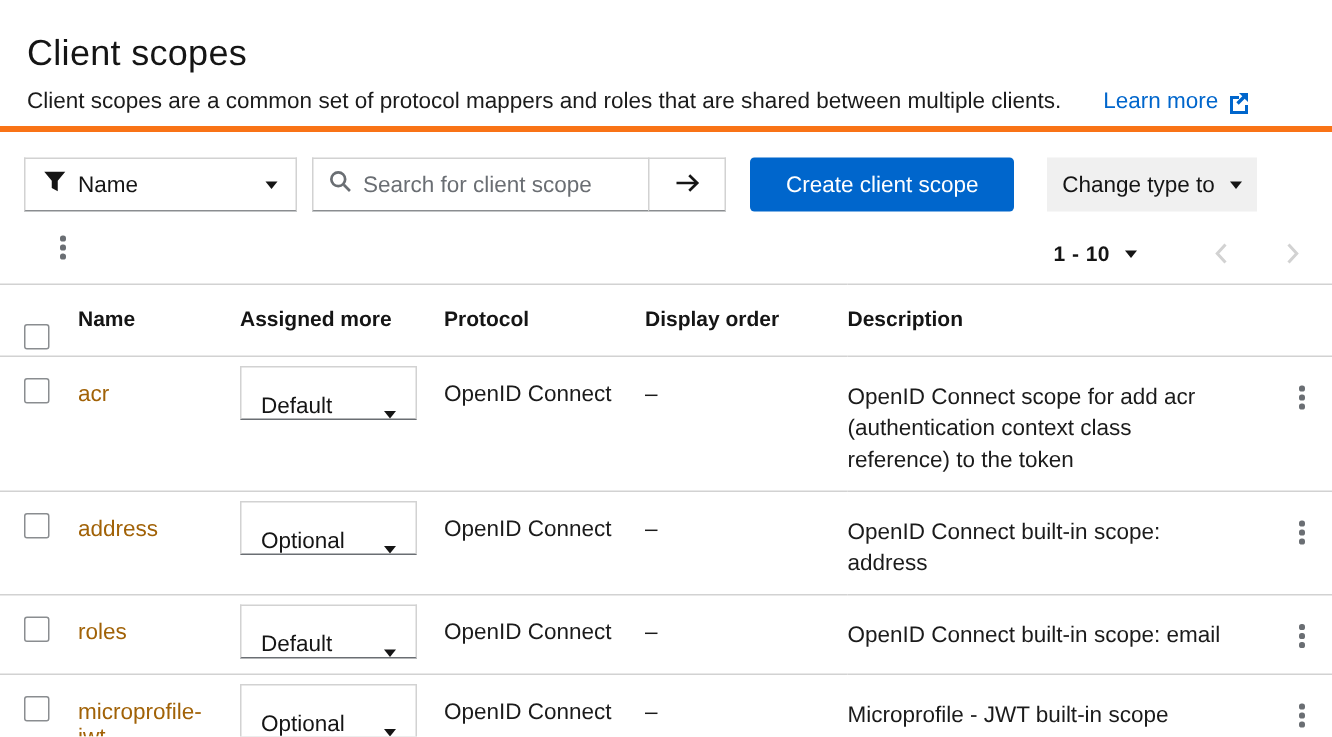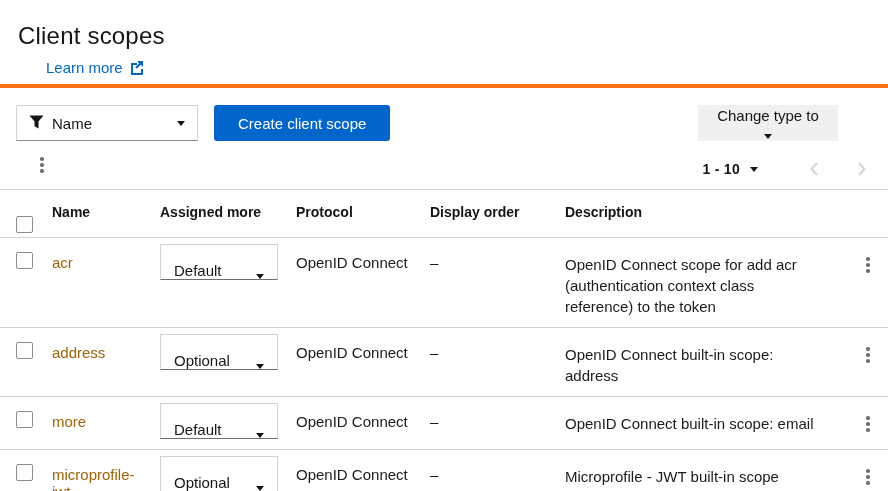--- a/index.html
+++ b/index.html
@@ -4,36 +4,36 @@
 <style>
   * { margin:0; padding:0; box-sizing:border-box; }
   html,body { background:#fff; }
   body { font-family:"Liberation Sans", sans-serif; color:#151515; }
   .page { position:relative; width:888px; height:491px; background:#fff; overflow:hidden; }
 
   
   .page-header { padding:22px 16px 0 18px; height:88px; border-bottom:4px solid #f97316; }
   .page-title { font-size:24px; font-weight:500; letter-spacing:.2px; color:#151515; }
   .subtitle-row { margin-top:9px; font-size:15px; color:#1b1b1b; display:flex; align-items:center; }
-  .learn-more { color:#0066cc; text-decoration:none; margin-left:28px; display:inline-flex; align-items:flex-start; gap:6px; cursor:pointer; }
+  .learn-more { color:#0066cc; text-decoration:none; margin-left:28px; display:inline-flex; align-items:flex-end; gap:6px; cursor:pointer; }
   .ext-icon svg { display:block; }
 
   
   .toolbar { padding:17px 0 0 16px; }
   .toolbar-row1 { display:flex; align-items:center; height:36px; }
   .ctrl { height:36px; background:#fff; border:1px solid #d2d2d2; border-bottom-color:#8a8d90; display:flex; align-items:center; font-size:15px; color:#151515; }
   .filter-toggle { width:182px; padding:0 12px 0 12px; cursor:pointer; justify-content:flex-start; gap:8px; background:#fff; font-family:inherit; }
   .filter-toggle .caret { margin-left:auto; }
   .search-group { margin-left:10px; display:flex; height:36px; }
   .search-box { width:224px; border:1px solid #d2d2d2; border-bottom-color:#8a8d90; border-right:none; display:flex; align-items:center; padding-left:10px; gap:7px; }
   .search-box input { border:none; outline:none; width:170px; font-size:15px; font-family:inherit; color:#151515; background:transparent; }
   .search-box input::placeholder { color:#6a6e73; }
   .search-submit { width:52px; height:36px; background:#fff; border:1px solid #d2d2d2; border-bottom-color:#8a8d90; cursor:pointer; display:flex; align-items:center; justify-content:center; }
   .btn-primary { margin-left:16px; height:36px; padding:0 24px; background:#0066cc; color:#fff; border:none; border-radius:3px; font-size:15px; font-family:inherit; cursor:pointer; }
-  .change-type { margin-left:auto; margin-right:50px; height:36px; width:140px; background:#f0f0f0; border:none; font-size:15px; font-family:inherit; color:#151515; display:flex; align-items:center; justify-content:center; gap:10px; cursor:pointer;flex-direction:column; }
+  .change-type { margin-left:auto; margin-right:50px; height:36px; width:140px; background:#f0f0f0; border:none; font-size:15px; font-family:inherit; color:#151515; display:flex; align-items:center; justify-content:center; gap:10px; cursor:pointer; }
   .caret { width:0; height:0; border-left:4px solid transparent; border-right:4px solid transparent; border-top:5px solid #151515; display:inline-block; }
 
   .toolbar-row2 { margin-top:8px; height:40px; display:flex; }
   .kebab-btn { margin-left:10px; width:32px; height:32px; background:transparent; border:none; cursor:pointer; display:flex; align-items:center; justify-content:center; }
   .kebab { display:flex; flex-direction:column; gap:2.5px; }
   .kebab i { width:3.5px; height:3.5px; border-radius:50%; background:#6a6e73; display:block; }
   .pagination { margin-left:auto; margin-right:6px; display:flex; align-items:center; }
   .page-range-toggle { background:transparent; border:none; font-family:inherit; display:flex; align-items:center; gap:10px; cursor:pointer; margin-right:28px; }
   .page-range { font-size:14px; font-weight:700; color:#151515; letter-spacing:.3px; }
   .nav-btn { width:40px; height:36px; background:transparent; border:none; cursor:default; display:flex; align-items:center; justify-content:center; margin-left:8px; }
@@ -60,20 +60,21 @@
   .row-kebab { width:36px; height:32px; background:transparent; border:none; cursor:pointer; display:flex; align-items:center; justify-content:center; }
 </style>
 </head>
 <body>
 
 <div class="page">
 
   <div class="page-header">
     <h1 class="page-title">Client scopes</h1>
     <div class="subtitle-row">
+      <span>Client scopes are a common set of protocol mappers and roles that are shared between multiple clients.</span>
       <a class="learn-more">
         <span>Learn more</span>
         <span class="ext-icon">
           <svg width="16" height="16" viewBox="0 0 16 16">
               <path d="M2 4 h6 v2 H4 v8 h8 v-4 h2 v6 H2 Z" fill="#0066cc"></path>
               <path d="M8 2 h6 v6 l-2.2-2.2 -4 4 -1.6-1.6 4-4 Z" fill="#0066cc"></path>
             </svg>
         </span>
       </a>
     </div>
@@ -84,20 +85,39 @@
       <button class="ctrl filter-toggle">
         <span>
           <svg width="15" height="14" viewBox="0 0 15 14">
               <path d="M0.5 0.5 h14 L9.5 6.5 v7 l-4-2.2 V6.5 Z" fill="#151515"></path>
             </svg>
         </span>
         <span>Name</span>
         <span class="caret"></span>
       </button>
 
+      <div class="search-group">
+        <div class="search-box">
+          <span>
+            <svg width="16" height="16" viewBox="0 0 16 16">
+                <circle cx="6.5" cy="6.5" r="4.6" fill="none" stroke="#6a6e73" stroke-width="1.8"></circle>
+                <line x1="10.2" y1="10.2" x2="14.3" y2="14.3" stroke="#6a6e73" stroke-width="1.8"></line>
+              </svg>
+          </span>
+          <input type="text" placeholder="Search for client scope" style="">
+        </div>
+        <button class="search-submit">
+          <span>
+            <svg width="17" height="14" viewBox="0 0 17 14">
+                <line x1="1" y1="7" x2="14" y2="7" stroke="#151515" stroke-width="1.8"></line>
+                <path d="M9.5 1.8 L14.8 7 L9.5 12.2" fill="none" stroke="#151515" stroke-width="1.8"></path>
+              </svg>
+          </span>
+        </button>
+      </div>
 
       <button class="btn-primary">Create client scope</button>
 
       <button class="change-type">
         <span>Change type to</span>
         <span class="caret"></span>
       </button>
     </div>
 
     <div class="toolbar-row2">
@@ -201,21 +221,21 @@
                 <i></i>
                 <i></i>
               </span>
           </button>
         </td>
       </tr>
       <tr class="r3">
         <td class="td-check">
             <input type="checkbox" class="cb" style="">
           </td>
-        <td><a class="scope-link">more</a></td>
+        <td><a class="scope-link">roles</a></td>
         <td class="td-type">
           <button class="row-select">
             <span>Default</span>
             <span class="caret"></span>
           </button>
         </td>
         <td>OpenID Connect</td>
         <td>–</td>
         <td class="td-desc">OpenID Connect built-in scope: email</td>
         <td class="td-kebab">

